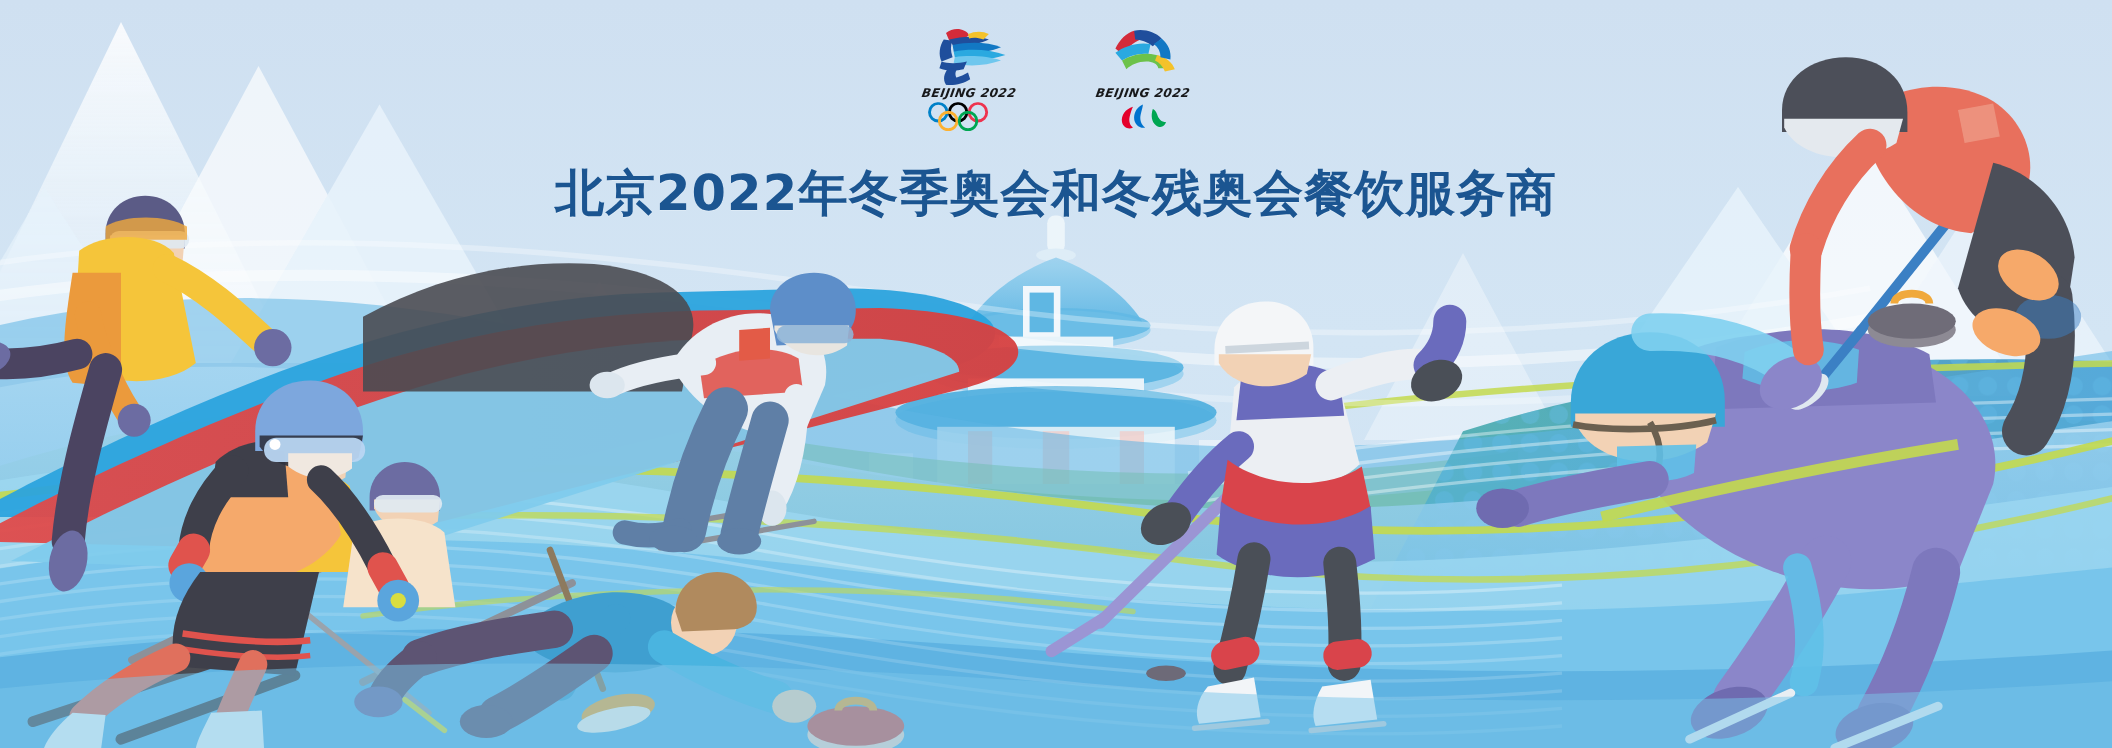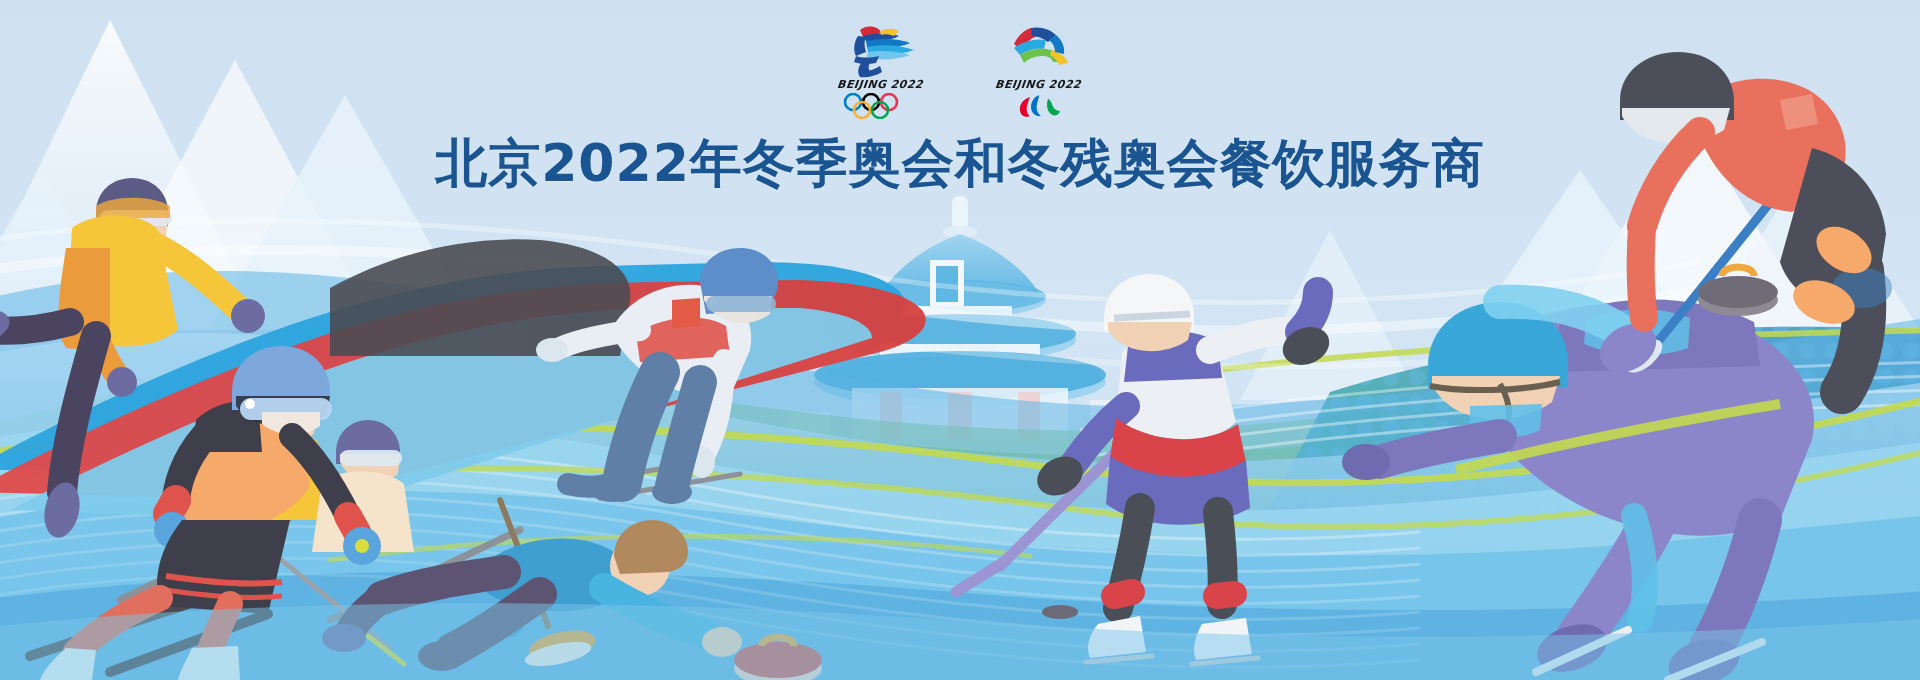--- a/index.html
+++ b/index.html
@@ -30,23 +30,23 @@
   .emblem-word{
     font-family:"DejaVu Sans","Liberation Sans",sans-serif;
     font-size:11px;font-weight:700;font-style:italic;
     letter-spacing:0.4px;color:#17181a;
     margin-top:1px;line-height:1;
     transform:skewX(-9deg);
   }
   .emblem-marks{margin-top:3px;height:28px;}
 
   #title{
-    margin-top:16px;
+    margin-top:32px;
     font-family:"DejaVu Sans","Liberation Sans",sans-serif;
-    font-size:52px;font-weight:700;
+    font-size:45px;font-weight:700;
     color:#1b5591;
     letter-spacing:1px;
     line-height:1;
     text-shadow:0 1px 0 rgba(255,255,255,.25);
     pointer-events:auto;
   }
 </style>
 </head>
 <body>
 

